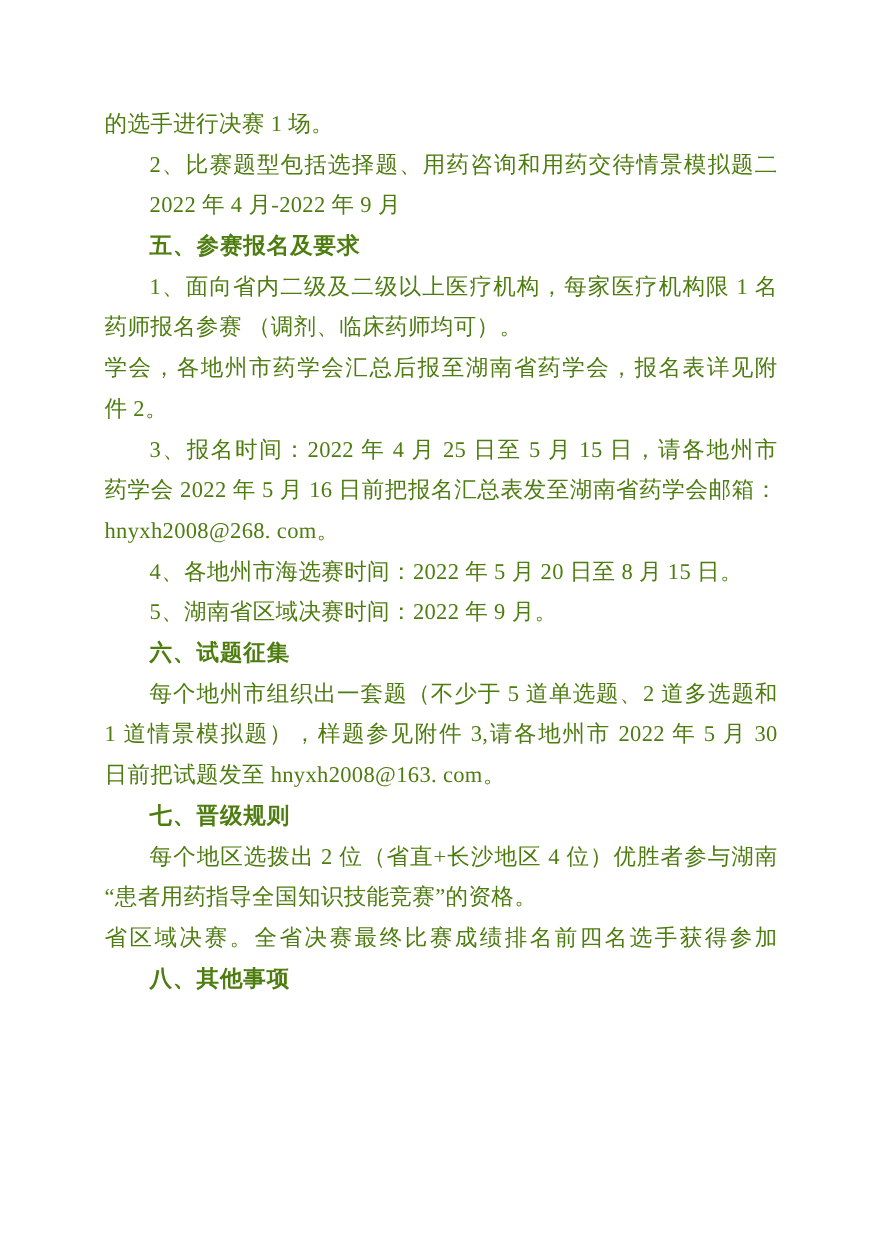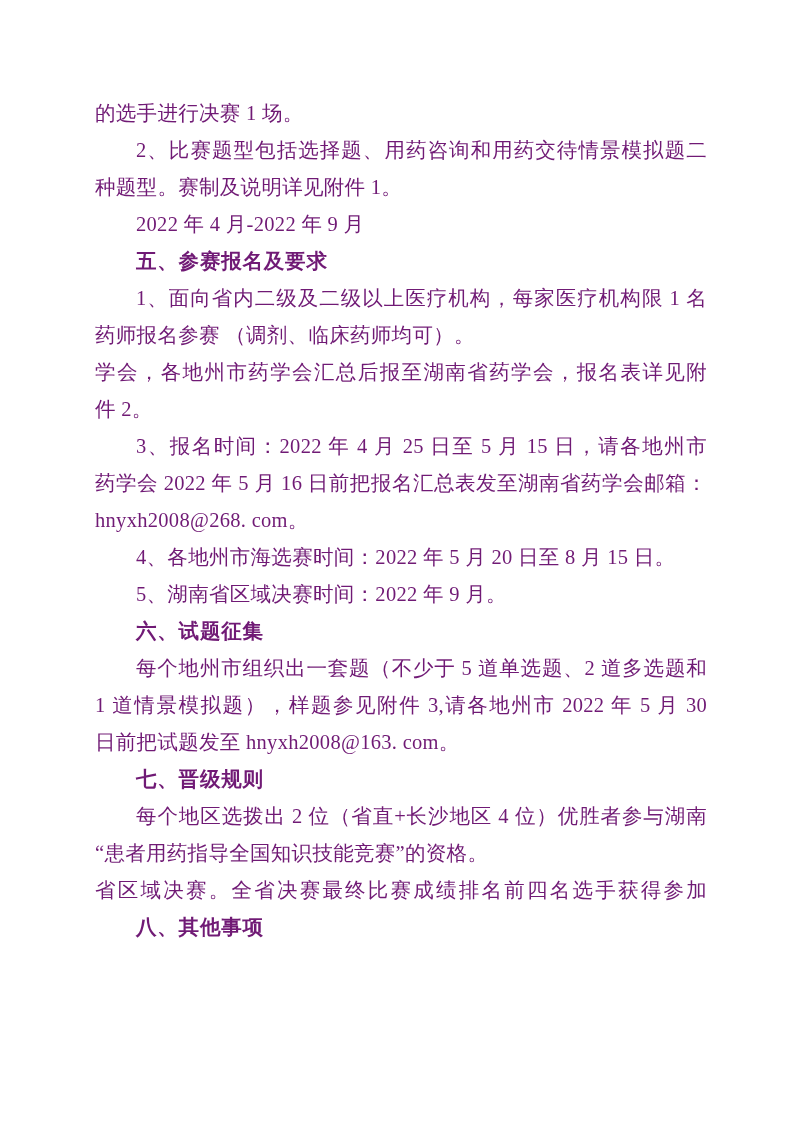--- a/index.html
+++ b/index.html
@@ -7,21 +7,21 @@
     padding: 0;
     background: #ffffff;
   }
   .page {
     position: relative;
     width: 800px;
     height: 1131px;
     background: #ffffff;
     overflow: hidden;
     font-family: "Liberation Serif", "DejaVu Serif", serif;
-    color: #701a75;
+    color: #4d7c0f;
   }
   .content {
     position: absolute;
     left: 95px;
     top: 95px;
     width: 612px;
   }
   .line {
     height: 37px;
     line-height: 37px;
@@ -45,21 +45,20 @@
   }
 </style>
 </head>
 <body>
 
 <div class="page">
   <div class="content">
 
     <div class="line">的选手进行决赛 1 场。</div>
     <div class="line indent fill">2、比赛题型包括选择题、用药咨询和用药交待情景模拟题二</div>
-    <div class="line">种题型。赛制及说明详见附件 1。</div>
 
     <div class="line indent">2022 年 4 月-2022 年 9 月</div>
 
     <div class="line indent bold">五、参赛报名及要求</div>
     <div class="line indent fill">1、面向省内二级及二级以上医疗机构，每家医疗机构限 1 名</div>
     <div class="line">药师报名参赛 （调剂、临床药师均可）。</div>
     <div class="line fill">学会，各地州市药学会汇总后报至湖南省药学会，报名表详见附</div>
     <div class="line">件 2。</div>
     <div class="line indent fill">3、报名时间：2022 年 4 月 25 日至 5 月 15 日，请各地州市</div>
     <div class="line fill">药学会 2022 年 5 月 16 日前把报名汇总表发至湖南省药学会邮箱：</div>

